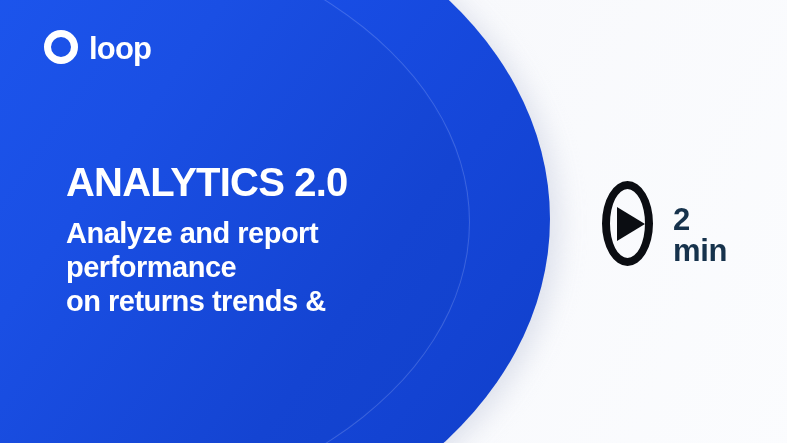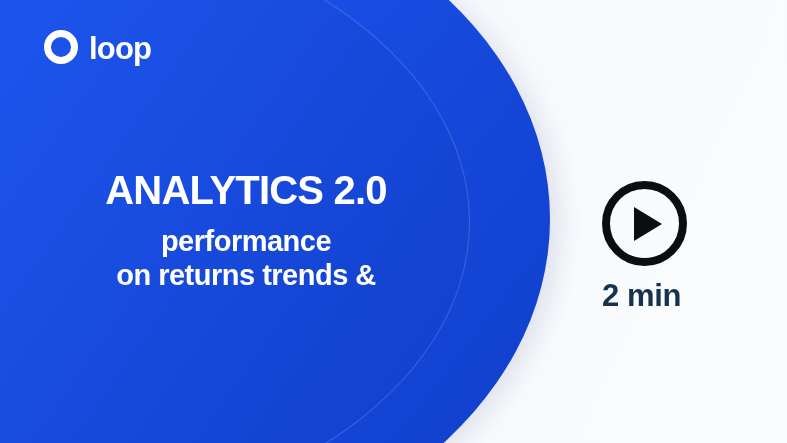--- a/index.html
+++ b/index.html
@@ -98,23 +98,22 @@
     letter-spacing: -0.8px;
     line-height: 1;
     position: relative;
     top: 1px;
   }
 
   
   .copy {
     position: absolute;
     left: 66px;
-    top: 170px;
+    top: 162px;
     width: 360px;
-    text-align: center;
   }
   .headline {
     color: #ffffff;
     font-size: 40px;
     font-weight: 700;
     letter-spacing: -0.8px;
     line-height: 1;
     margin: 0 0 14px 0;
     white-space: nowrap;
   }
@@ -128,22 +127,23 @@
   }
   .subhead .ln { display: block; white-space: nowrap; }
 
   
   .player {
     position: absolute;
     left: 602px;
     top: 181px;
     width: 120px;
     display: flex;
-    flex-direction: column;
-    align-items: flex-start;
+    flex-direction: row;
+    align-items: flex-end;
+    gap: 20px;
   }
   .play-button {
     width: 85px;
     height: 85px;
     border-radius: 50%;
     border: 8px solid #0b0d12;
     box-sizing: border-box;
     display: flex;
     align-items: center;
     justify-content: center;
@@ -180,20 +180,21 @@
   <div class="disc-front-ring"></div>
 
   <div class="logo">
     <span class="logo-mark"></span>
     <span class="logo-word">loop</span>
   </div>
 
   <div class="copy">
     <h1 class="headline">ANALYTICS 2.0</h1>
     <p class="subhead">
+      <span class="ln">Analyze and report</span>
       <span class="ln">performance</span>
       <span class="ln">on returns trends &amp;</span>
     </p>
   </div>
 
   <div class="player">
     <button class="play-button">
       <span class="play-triangle"></span>
     </button>
     <div class="duration">2 min</div>

